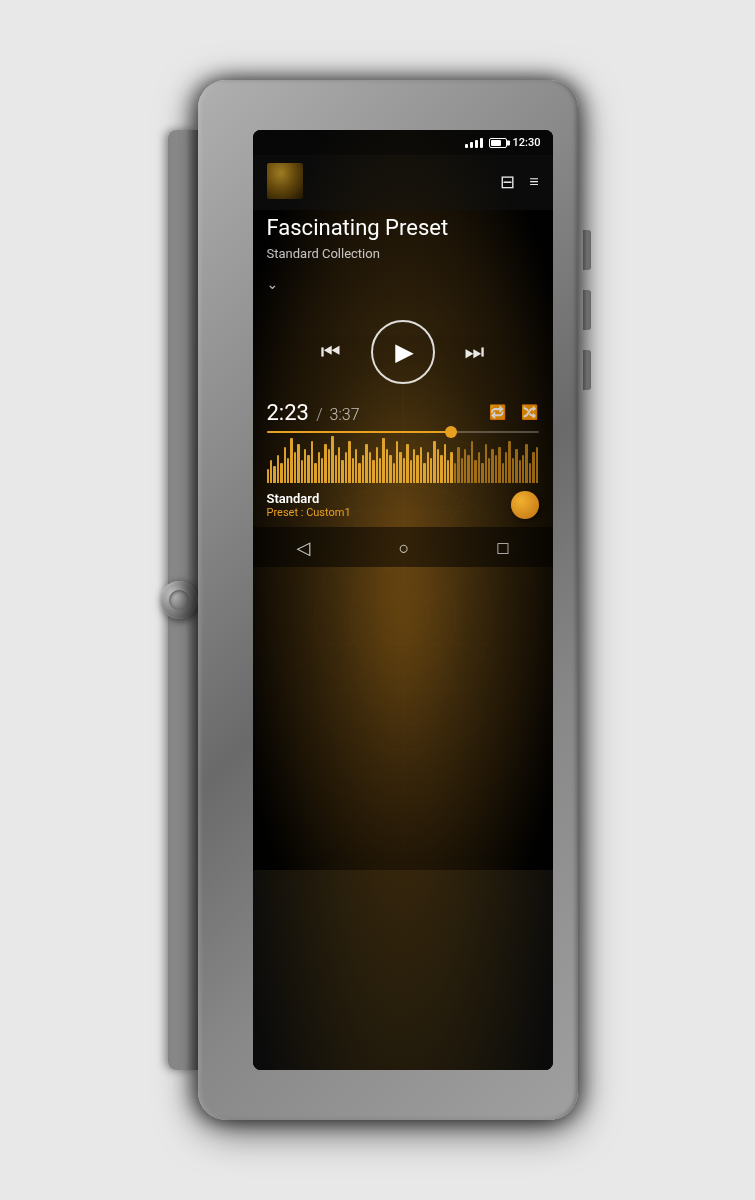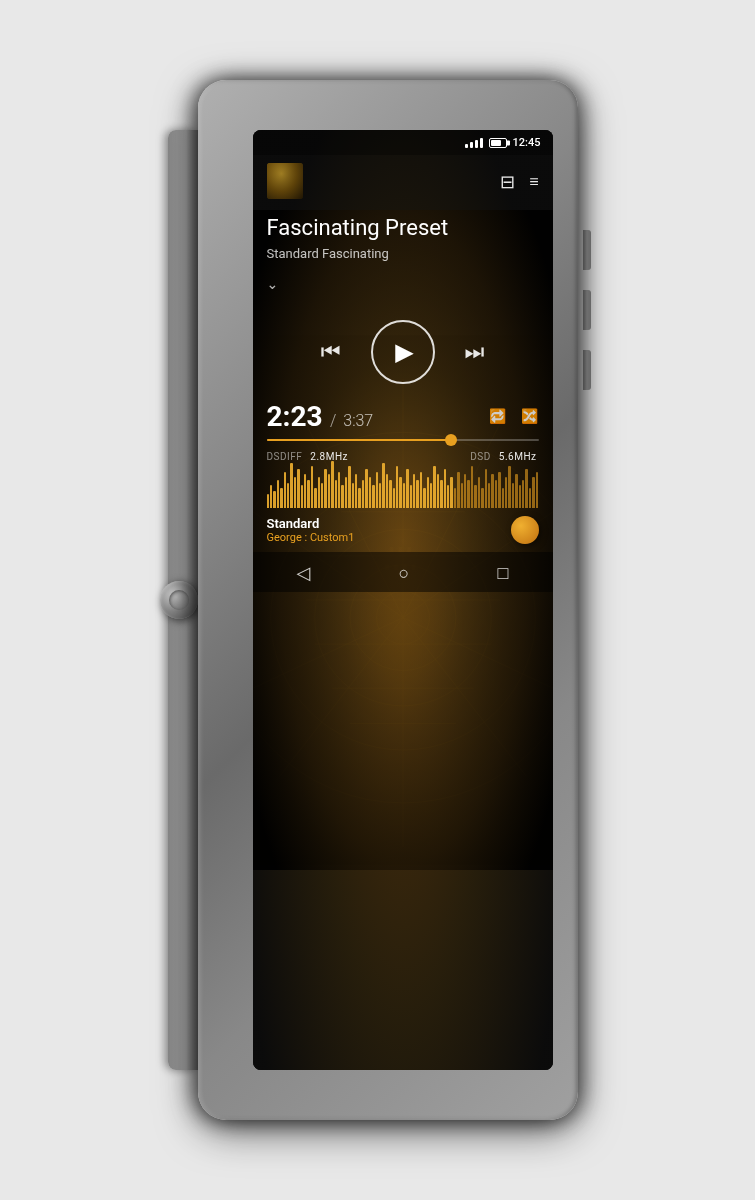--- a/index.html
+++ b/index.html
@@ -348,22 +348,22 @@
       padding: 0 14px 6px;
     }
 
     .time-display {
       color: white;
       font-size: 18px;
       font-weight: 300;
     }
 
     .time-current {
-      font-size: 28px;
-      font-weight: 700;
+      font-size: 22px;
+      font-weight: 400;
     }
 
     .time-separator {
       color: rgba(255,255,255,0.6);
       font-size: 16px;
       margin: 0 3px;
     }
 
     .time-total {
       color: rgba(255,255,255,0.7);
@@ -600,36 +600,36 @@
             <div class="signal-bar" style="height:4px;"></div>
             <div class="signal-bar" style="height:6px;"></div>
             <div class="signal-bar" style="height:8px;"></div>
             <div class="signal-bar" style="height:10px;"></div>
           </div>
           <div class="status-battery">
             <div class="battery-icon">
               <div class="battery-fill"></div>
             </div>
           </div>
-          <span class="status-time">12:45</span>
+          <span class="status-time">12:30</span>
         </div>
 
         <div class="top-bar">
           <div class="album-thumb">
             <div class="album-thumb-inner"></div>
           </div>
           <div class="top-icons">
             <span class="icon-btn" style="font-size:18px;">⊟</span>
             <span class="icon-btn">≡</span>
           </div>
         </div>
 
         <div class="song-info">
           <div class="song-title">Fascinating Preset</div>
-          <div class="song-album">Standard Fascinating</div>
+          <div class="song-album">Standard Collection</div>
         </div>
 
         <div class="chevron-down">⌄</div>
 
         <div class="playback-controls">
           <span class="ctrl-btn">⏮</span>
           <div class="play-btn">
             <span class="play-icon">▶</span>
           </div>
           <span class="ctrl-btn">⏭</span>
@@ -648,30 +648,20 @@
         </div>
 
         <div class="progress-bar-container">
           <div class="progress-track">
             <div class="progress-fill" style="width: 68%;">
               <div class="progress-thumb"></div>
             </div>
           </div>
         </div>
 
-        <div class="format-row">
-          <div class="format-label">
-            <span>DSDIFF</span>
-            &nbsp;<span style="color:rgba(255,255,255,0.9)">2.8MHz</span>
-          </div>
-          <div class="format-label">
-            <span>DSD</span>
-            &nbsp;<span style="color:rgba(255,255,255,0.9)">5.6MHz</span>
-          </div>
-        </div>
 
         <div class="waveform-container">
           <div class="waveform" id="waveform-bars">
               <div class="wf-bar active" style="height: 14px;"></div>
               <div class="wf-bar active" style="height: 22.25px;"></div>
               <div class="wf-bar active" style="height: 16.75px;"></div>
               <div class="wf-bar active" style="height: 27.75px;"></div>
               <div class="wf-bar active" style="height: 19.5px;"></div>
               <div class="wf-bar active" style="height: 36px;"></div>
               <div class="wf-bar active" style="height: 25px;"></div>
@@ -748,21 +738,21 @@
               <div class="wf-bar" style="height: 19.5px;"></div>
               <div class="wf-bar" style="height: 30.5px;"></div>
               <div class="wf-bar" style="height: 36px;"></div>
             </div>
         </div>
 
         <div class="eq-row">
           <div>
             <div class="eq-label">Standard</div>
             <div class="eq-preset">
-              <span>George :</span>
+              <span>Preset :</span>
               <span style="color:#e8a020;">Custom1</span>
             </div>
           </div>
           <div class="eq-knob"></div>
         </div>
 
         <div class="nav-bar">
           <span class="nav-btn">◁</span>
           <span class="nav-btn">○</span>
           <span class="nav-btn">□</span>

